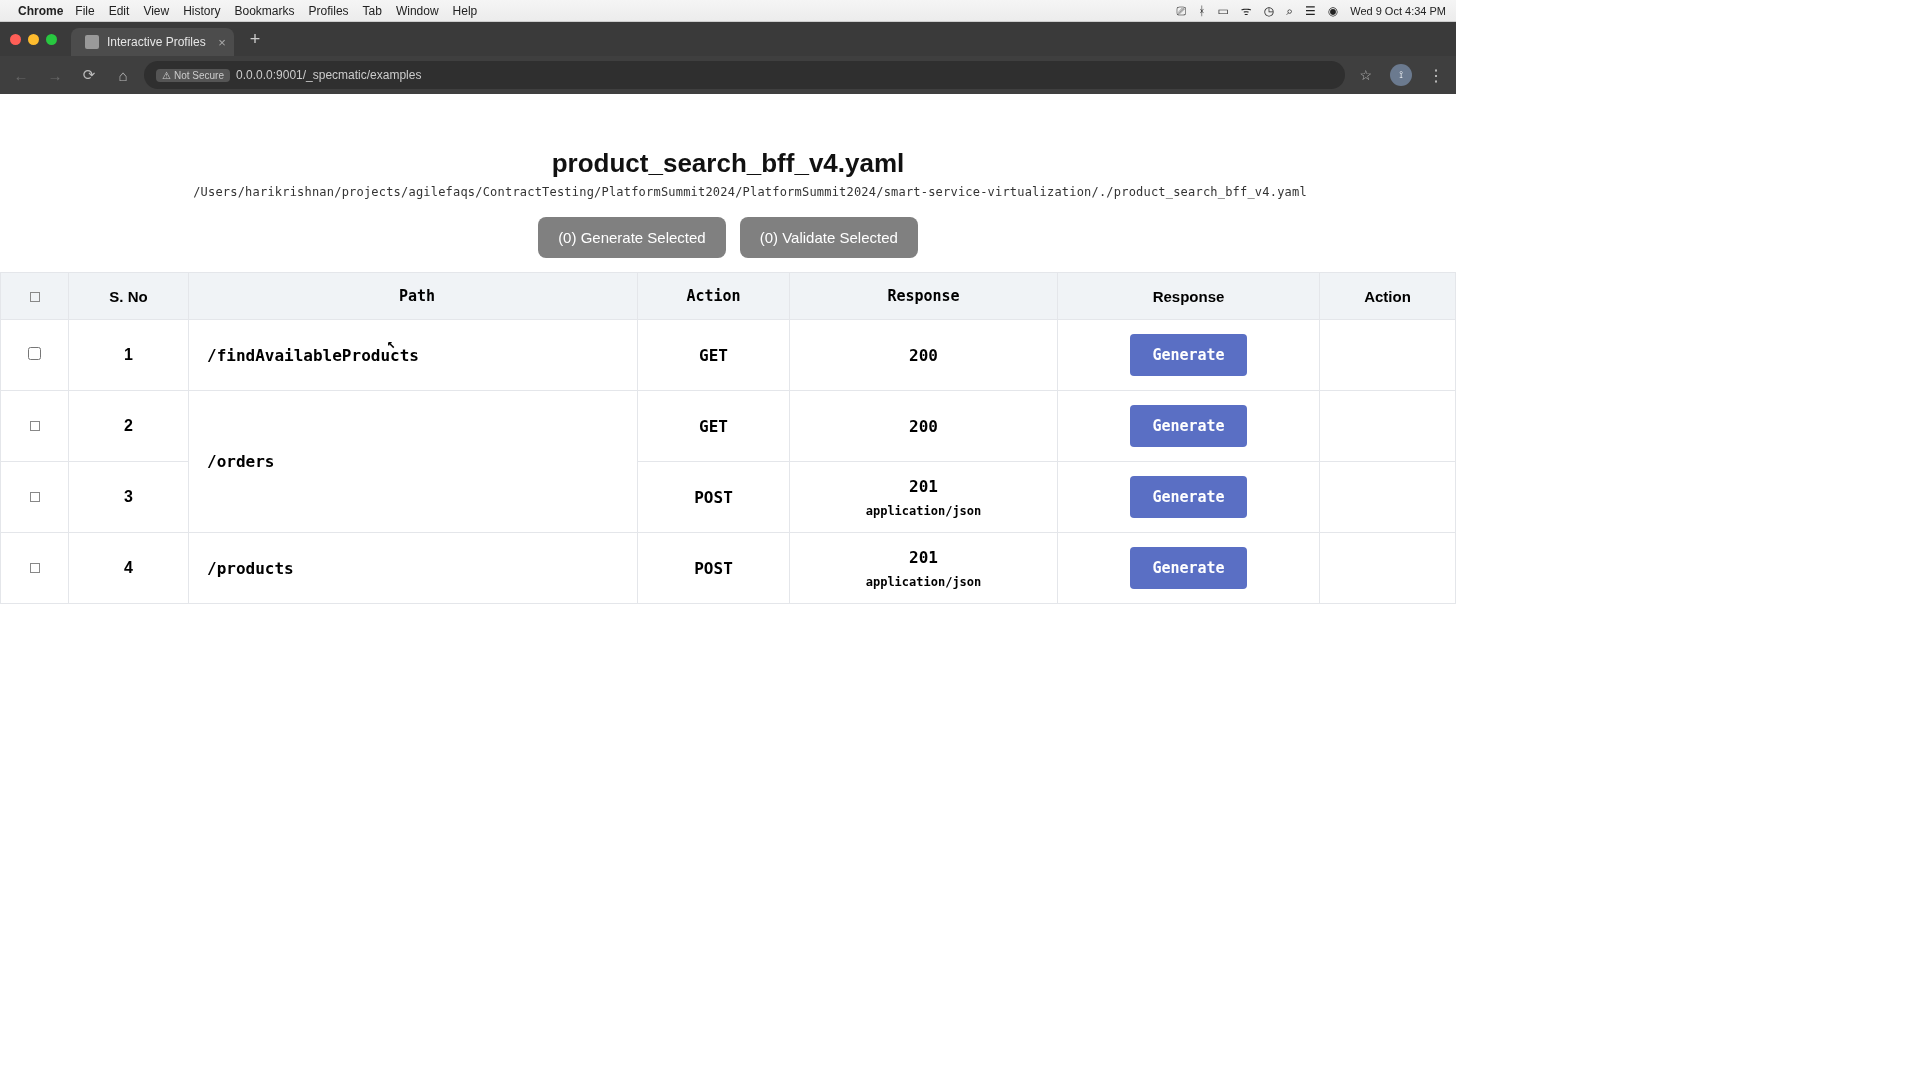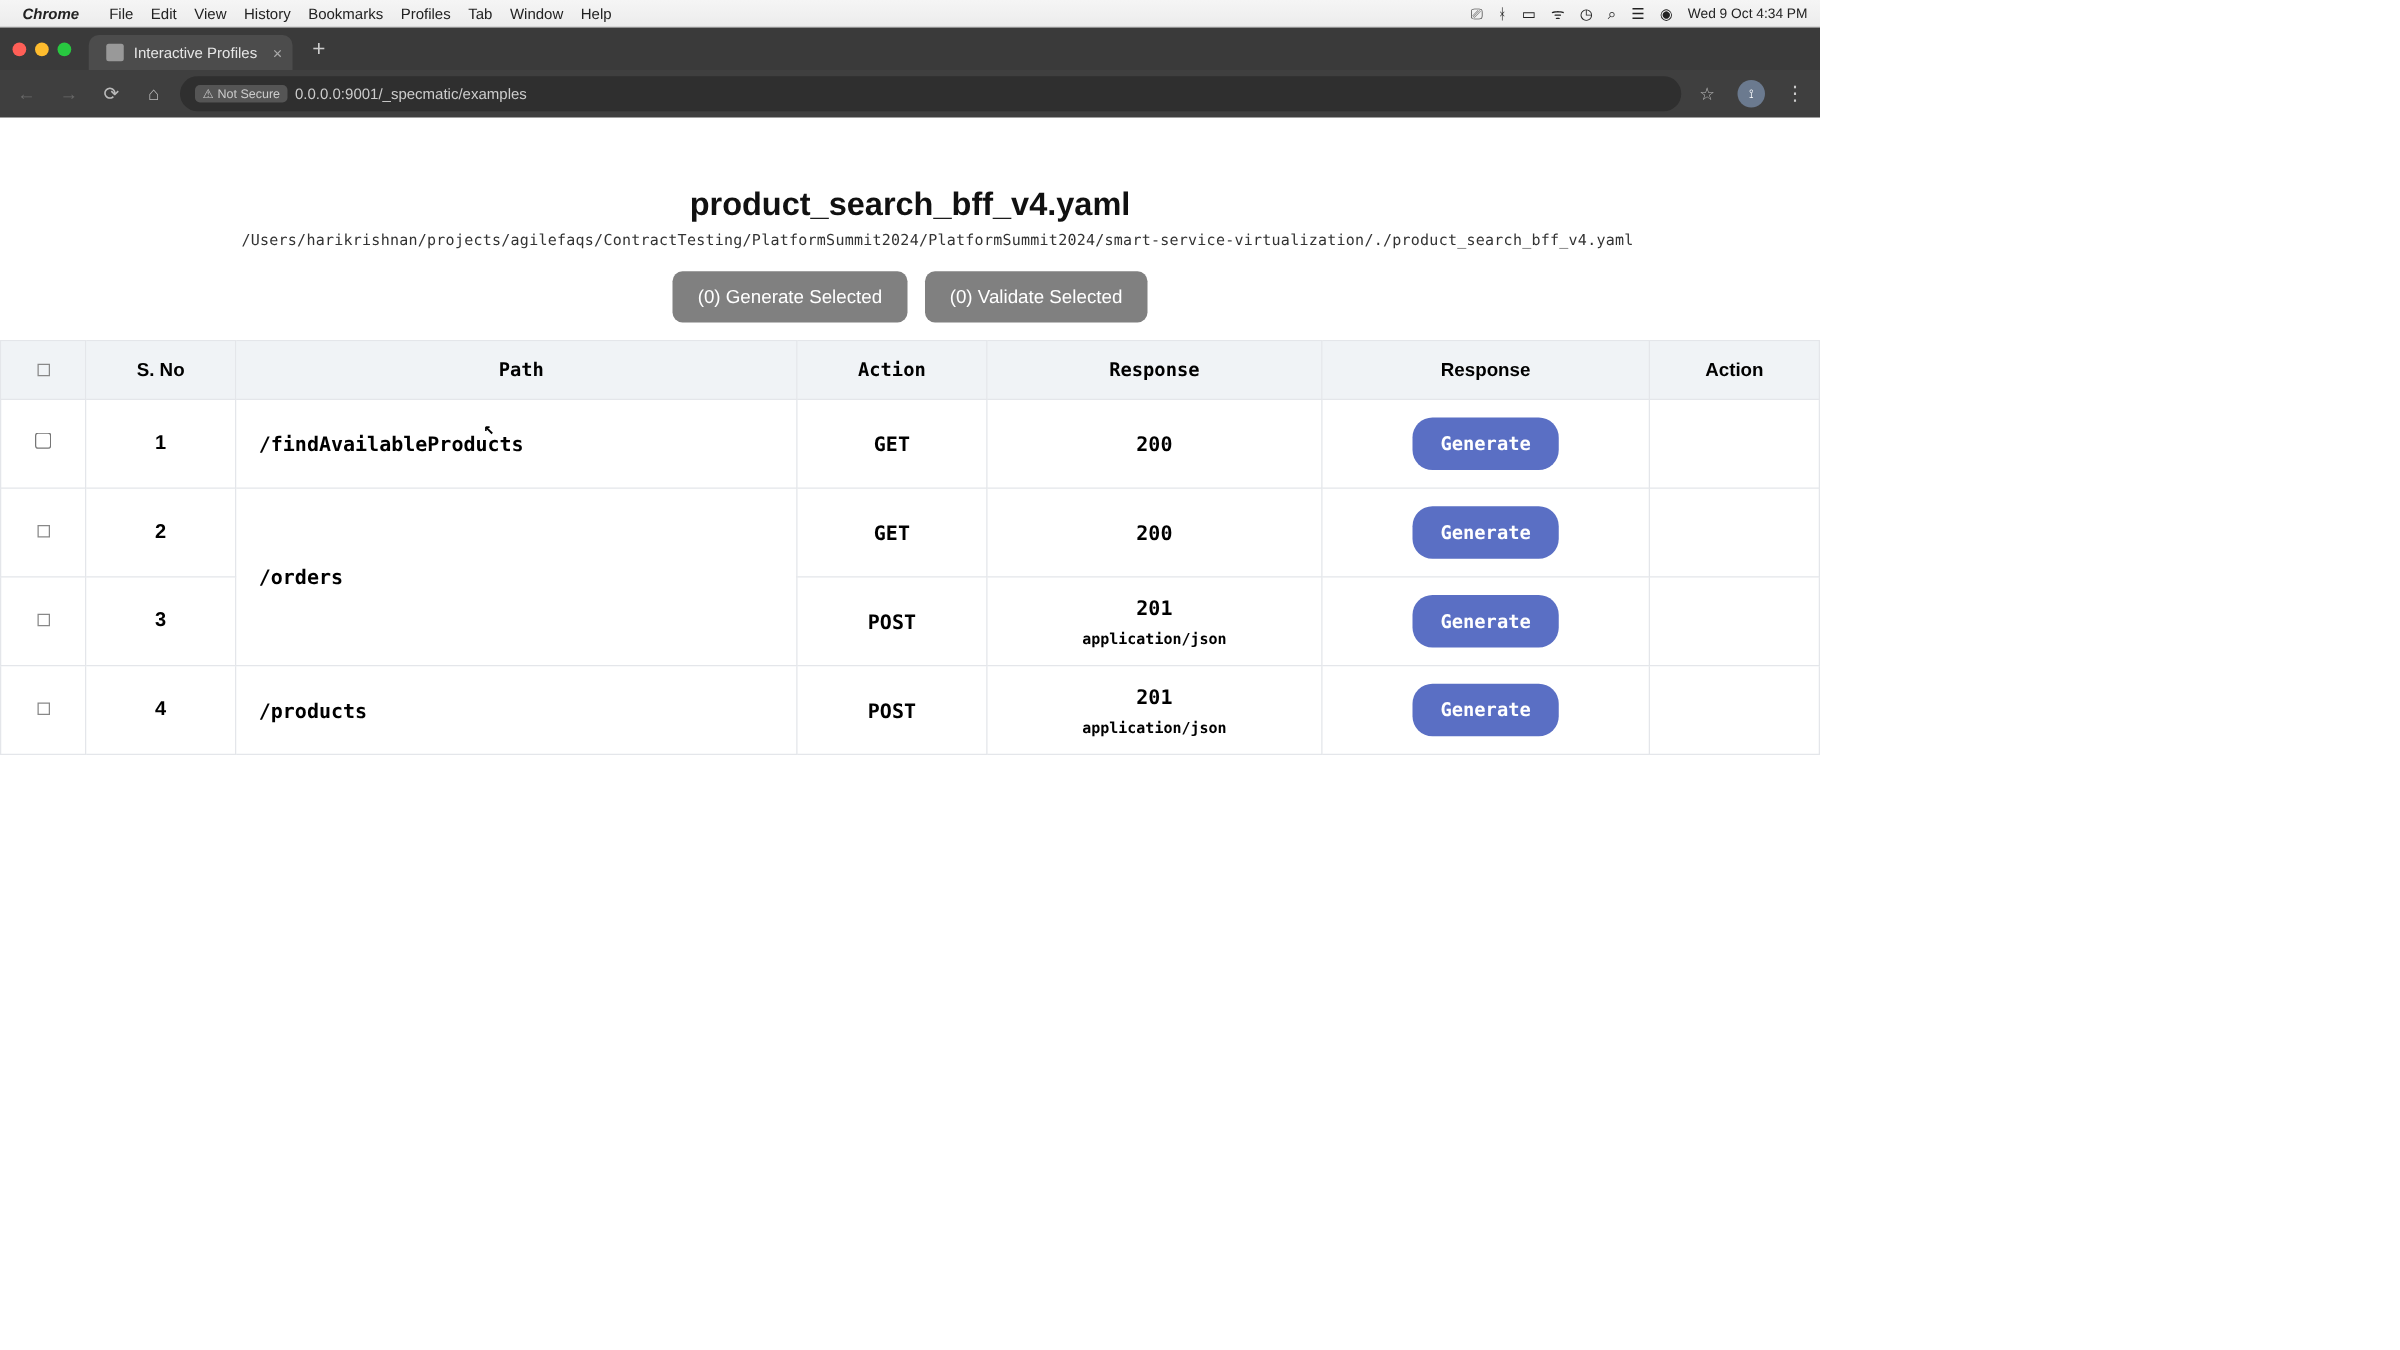--- a/index.html
+++ b/index.html
@@ -1,21 +1,21 @@
 <!DOCTYPE html>
 <html><head>
 <meta charset="utf-8">
 <style>
 * { margin: 0; padding: 0; box-sizing: border-box; }
 body { font-family: -apple-system, BlinkMacSystemFont, "Segoe UI", sans-serif; background: #fff; width: 1456px; height: 816px; overflow: hidden; }
 
 
 .menubar { height: 22px; background: linear-gradient(#f5f5f5,#ececec); display: flex; align-items: center; padding: 0 10px; font-size: 12px; color: #222; border-bottom: 1px solid #ccc; }
 .menubar .apple { font-size: 14px; margin-right: 8px; }
-.menubar .app { font-weight: 600; margin-right: 24px; font-style: italic; }
+.menubar .app { font-weight: 600; margin-right: 12px; }
 .menubar .menu { margin-right: 14px; }
 .menubar .spacer { flex: 1; }
 .menubar .right-icon { margin-left: 12px; font-size: 12px; }
 .menubar .clock { margin-left: 12px; font-size: 11px; }
 
 
 .window-top { background: #3a3a3a; height: 34px; display: flex; align-items: center; padding-left: 10px; }
 .traffic { display: flex; gap: 7px; margin-right: 14px; }
 .traffic span { width: 11px; height: 11px; border-radius: 50%; display: inline-block; }
 .t-red { background: #ff5f57; }
@@ -47,21 +47,21 @@
 th { background: #f0f3f6; font-weight: 700; font-size: 15px; padding: 14px 10px; border: 1px solid #e4e6ea; }
 td { border: 1px solid #e4e6ea; padding: 14px 10px; font-size: 16px; vertical-align: middle; }
 .col-check { width: 68px; text-align: center; }
 .col-sno { width: 120px; text-align: center; font-weight: 700; }
 .col-path { text-align: left; padding-left: 18px; font-family: monospace; font-weight: 600; }
 .col-method { width: 152px; text-align: center; font-family: monospace; font-weight: 600; }
 .col-response { width: 268px; text-align: center; font-family: monospace; font-weight: 600; }
 .col-examples { width: 262px; text-align: center; }
 .col-action { width: 136px; text-align: center; }
 .resp-sub { display: block; font-size: 12px; font-weight: 600; margin-top: 8px; }
-.gen-btn { background: #5a6fc4; color: #fff; font-family: monospace; font-weight: 700; font-size: 15px; border: none; border-radius: 16px; padding: 12px 22px; cursor: pointer; }
+.gen-btn { background: #5a6fc4; color: #fff; font-family: monospace; font-weight: 700; font-size: 15px; border: none; border-radius: 4px; padding: 12px 22px; cursor: pointer; }
 input[type=checkbox] { width: 13px; height: 13px; }
 
 
 .pointer { position: absolute; font-size: 14px; color: #000; pointer-events: none; }
 
 .half-check { display: inline-block; width: 10px; height: 10px; border: 1px solid #888; }
 </style>
 </head>
 <body>
 

